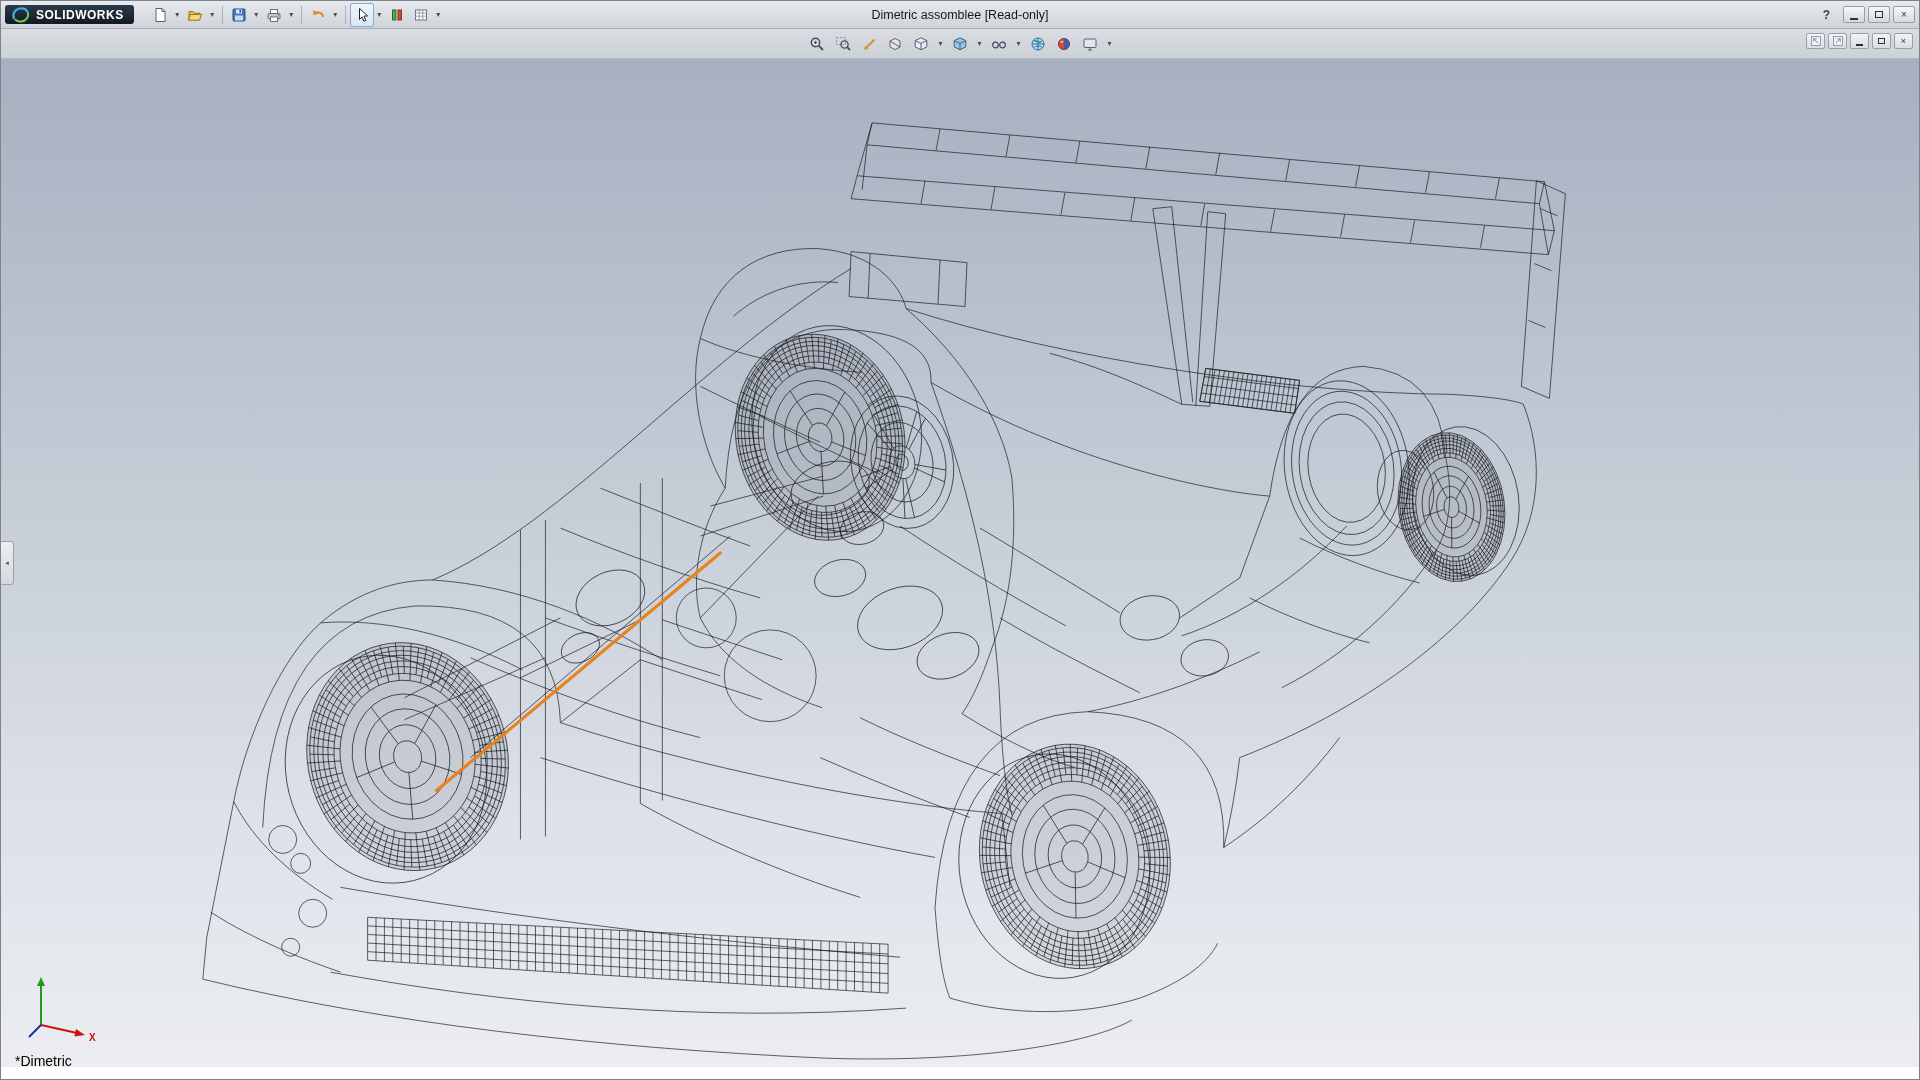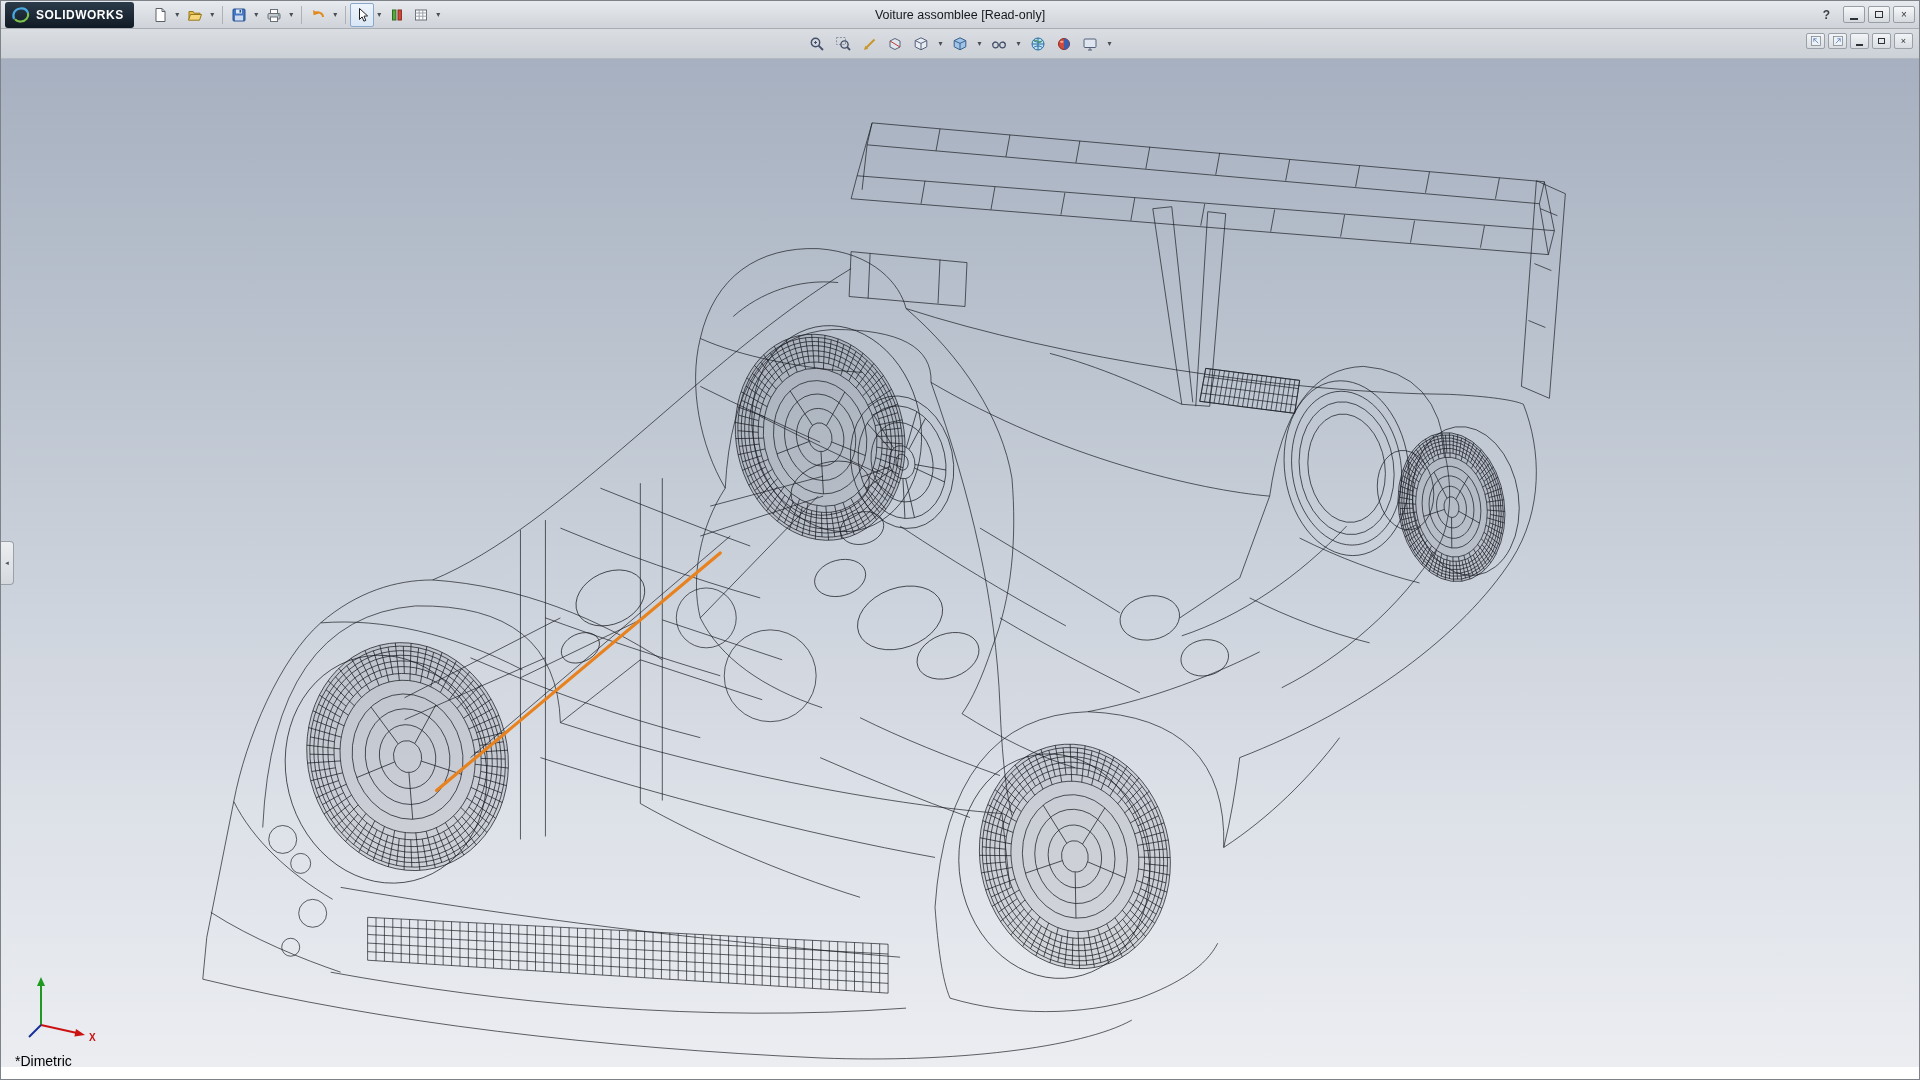--- a/index.html
+++ b/index.html
@@ -1,21 +1,21 @@
 <!DOCTYPE html>
 <html><head>
 <meta charset="utf-8">
 <style>
   * { margin:0; padding:0; box-sizing:border-box; }
   html,body { width:1920px; height:1080px; overflow:hidden; font-family:"Liberation Sans",sans-serif; background:#6d7178; }
   .app { width:1920px; height:1080px; display:flex; flex-direction:column; border:1px solid #7e838a; background:#d4d8dd; position:relative; }
 
   
   .titlebar { height:28px; flex:0 0 28px; background:linear-gradient(#e7eaee,#cfd3d9); border-bottom:1px solid #a8adb4; display:flex; align-items:center; position:relative; padding:0 4px; }
-  .brand { height:26px; display:flex; align-items:center; gap:5px; background:linear-gradient(#2c3b4a,#101a24); border-radius:3px; padding:0 10px 0 6px; margin-right:14px; }
+  .brand { height:19px; display:flex; align-items:center; gap:5px; background:linear-gradient(#2c3b4a,#101a24); border-radius:3px; padding:0 10px 0 6px; margin-right:14px; }
   .brandtext { color:#fff; font-weight:bold; font-size:12px; letter-spacing:.5px; }
   .maintb { display:flex; align-items:center; height:100%; }
   .tbtn { display:flex; align-items:center; justify-content:center; width:24px; height:24px; background:transparent; border:1px solid transparent; cursor:default; }
   .tbtn.active { background:linear-gradient(#eef4fb,#d9e6f5); border:1px solid #8aa8cc; border-radius:2px; }
   .drop { font-size:8px; color:#4a4f56; width:11px; text-align:center; cursor:default; }
   .sep { width:1px; height:18px; background:#aeb2b8; margin:0 4px; }
   .wtitle { position:absolute; left:50%; transform:translateX(-50%); font-size:12.5px; color:#15181c; white-space:nowrap; }
   .wincontrols { margin-left:auto; display:flex; align-items:center; gap:3px; }
   .helpbtn { font-size:12px; color:#3a3f46; background:none; border:none; margin-right:10px; font-weight:bold; cursor:default; }
   .winbtn { width:22px; height:17px; background:linear-gradient(#f6f7f9,#d6dade); border:1px solid #989ea6; border-radius:2px; display:flex; align-items:center; justify-content:center; font-size:10px; color:#2e3238; cursor:default; }
@@ -112,21 +112,21 @@
       </button>
       <button class="tbtn">
         <svg width="16" height="16" viewBox="0 0 16 16">
             <rect x="2.5" y="3" width="11" height="10" fill="#fff" stroke="#6a7078"></rect>
             <path d="M2.5 6h11M2.5 9.2h11M6.2 3v10M9.8 3v10" stroke="#9aa2ac" fill="none"></path>
           </svg>
       </button>
       <span class="drop">▾</span>
     </div>
 
-    <div class="wtitle">Voiture assomblee [Read-only]</div>
+    <div class="wtitle">Dimetric assomblee [Read-only]</div>
 
     <div class="wincontrols">
       <button class="helpbtn">?</button>
       <button class="winbtn">
           <span class="glyph-min"></span>
         </button>
       <button class="winbtn">
           <span class="glyph-max"></span>
         </button>
       <button class="winbtn">×</button>

